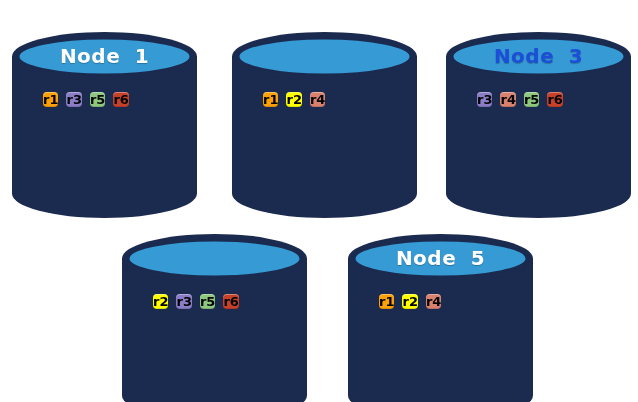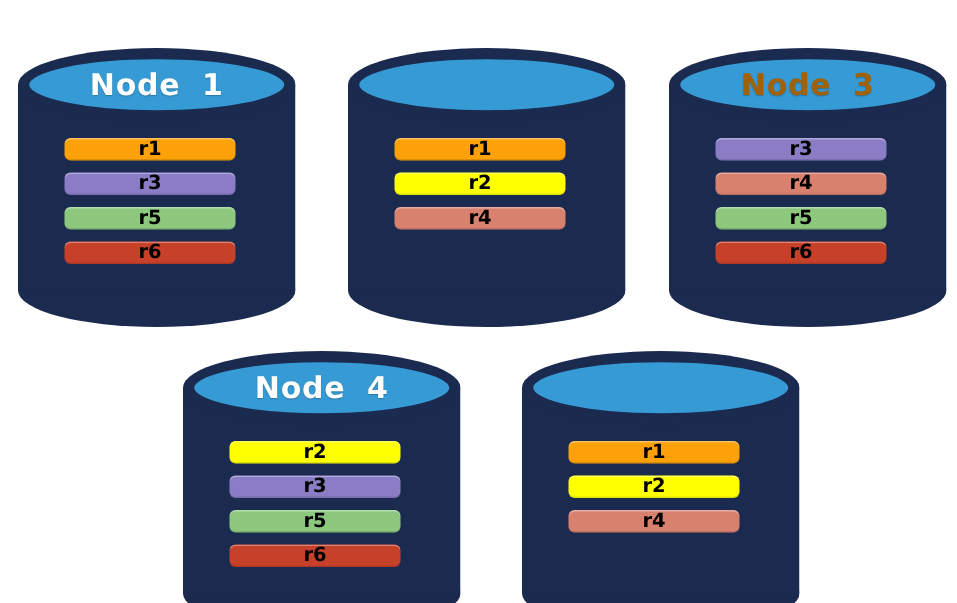--- a/index.html
+++ b/index.html
@@ -38,21 +38,20 @@
     letter-spacing: 0.5px;
     word-spacing: 7px;
     text-shadow: 0 1px 1px rgba(0,0,0,0.25);
   }
   .bars {
     position: absolute;
     top: 60px;
     left: 31px;
     width: 114px;
     display: flex;
-    flex-direction: column;
     gap: 8px;
   }
   .bar {
     height: 15px;
     line-height: 15px;
     border-radius: 4px;
     text-align: center;
     font-size: 13px;
     font-weight: bold;
     box-shadow: inset 0 1px 0 rgba(255,255,255,0.35), inset 0 -1px 0 rgba(0,0,0,0.12);
@@ -92,51 +91,51 @@
       </div>
   </div>
 
   <div class="node" style="left: 446px; top: 8px;">
     <svg class="cyl" viewBox="0 0 185 186" aria-hidden="true">
       <ellipse class="cyl-body" cx="92.5" cy="161.5" rx="92.5" ry="24.5" fill="#1B2A4F"></ellipse>
       <rect class="cyl-body" x="0" y="24.5" width="185" height="137" fill="#1B2A4F"></rect>
       <ellipse class="cyl-body" cx="92.5" cy="24.5" rx="92.5" ry="24.5" fill="#1B2A4F"></ellipse>
       <ellipse class="cyl-top" cx="92.5" cy="24.5" rx="86" ry="18" stroke-width="2" fill="#369BD5" stroke="#1B2A4F"></ellipse>
     </svg>
-    <div class="node-title" style="color: #a16207;">Node 3</div>
+    <div class="node-title" style="color: #1d4ed8;">Node 3</div>
     <div class="bars">
         <div class="bar" style="background: rgb(138, 125, 198); color: rgb(0, 0, 0);">r3</div>
         <div class="bar" style="background: rgb(217, 129, 111); color: rgb(0, 0, 0);">r4</div>
         <div class="bar" style="background: rgb(141, 200, 126); color: rgb(0, 0, 0);">r5</div>
         <div class="bar" style="background: rgb(199, 64, 42); color: rgb(0, 0, 0);">r6</div>
       </div>
   </div>
 
   <div class="node" style="left: 122px; top: 210px;">
     <svg class="cyl" viewBox="0 0 185 186" aria-hidden="true">
       <ellipse class="cyl-body" cx="92.5" cy="161.5" rx="92.5" ry="24.5" fill="#1B2A4F"></ellipse>
       <rect class="cyl-body" x="0" y="24.5" width="185" height="137" fill="#1B2A4F"></rect>
       <ellipse class="cyl-body" cx="92.5" cy="24.5" rx="92.5" ry="24.5" fill="#1B2A4F"></ellipse>
       <ellipse class="cyl-top" cx="92.5" cy="24.5" rx="86" ry="18" stroke-width="2" fill="#369BD5" stroke="#1B2A4F"></ellipse>
     </svg>
-    <div class="node-title" style="color: rgb(255, 255, 255);">Node 4</div>
     <div class="bars">
         <div class="bar" style="background: rgb(255, 255, 0); color: rgb(0, 0, 0);">r2</div>
         <div class="bar" style="background: rgb(138, 125, 198); color: rgb(0, 0, 0);">r3</div>
         <div class="bar" style="background: rgb(141, 200, 126); color: rgb(0, 0, 0);">r5</div>
         <div class="bar" style="background: rgb(199, 64, 42); color: rgb(0, 0, 0);">r6</div>
       </div>
   </div>
 
   <div class="node" style="left: 348px; top: 210px;">
     <svg class="cyl" viewBox="0 0 185 186" aria-hidden="true">
       <ellipse class="cyl-body" cx="92.5" cy="161.5" rx="92.5" ry="24.5" fill="#1B2A4F"></ellipse>
       <rect class="cyl-body" x="0" y="24.5" width="185" height="137" fill="#1B2A4F"></rect>
       <ellipse class="cyl-body" cx="92.5" cy="24.5" rx="92.5" ry="24.5" fill="#1B2A4F"></ellipse>
       <ellipse class="cyl-top" cx="92.5" cy="24.5" rx="86" ry="18" stroke-width="2" fill="#369BD5" stroke="#1B2A4F"></ellipse>
     </svg>
+    <div class="node-title" style="color: rgb(255, 255, 255);">Node 5</div>
     <div class="bars">
         <div class="bar" style="background: rgb(252, 161, 8); color: rgb(0, 0, 0);">r1</div>
         <div class="bar" style="background: rgb(255, 255, 0); color: rgb(0, 0, 0);">r2</div>
         <div class="bar" style="background: rgb(217, 129, 111); color: rgb(0, 0, 0);">r4</div>
       </div>
   </div>
 </div>
 
 </body></html>

